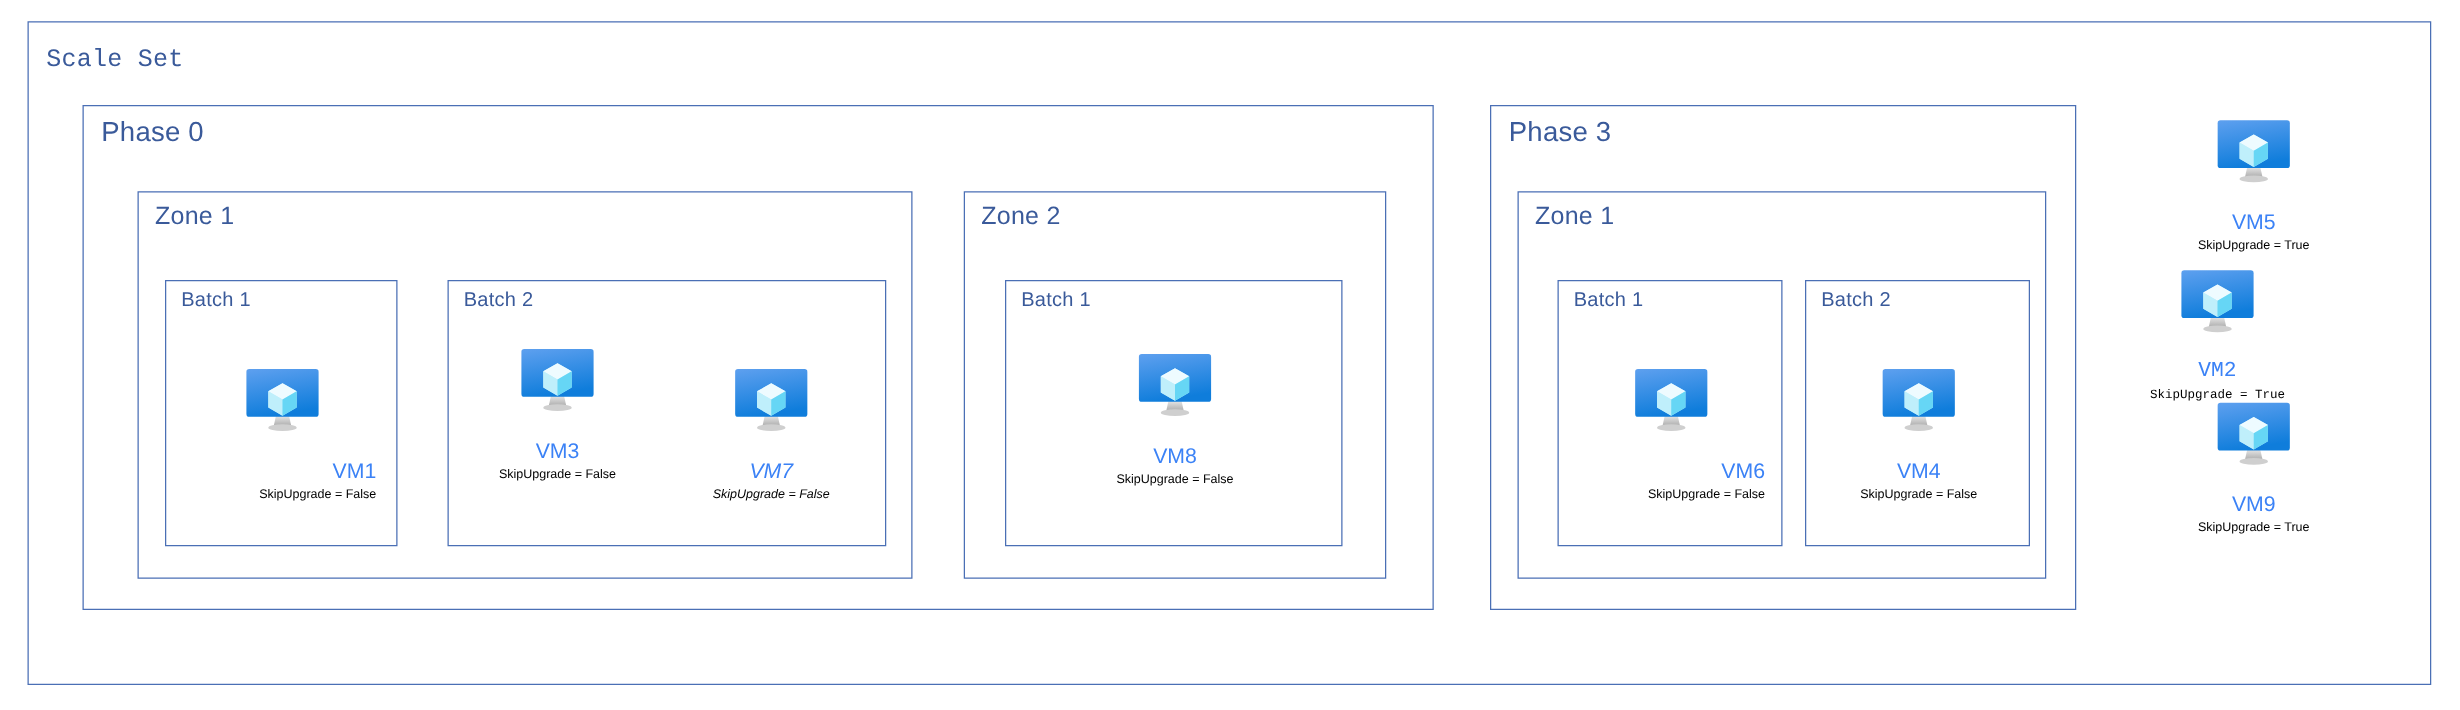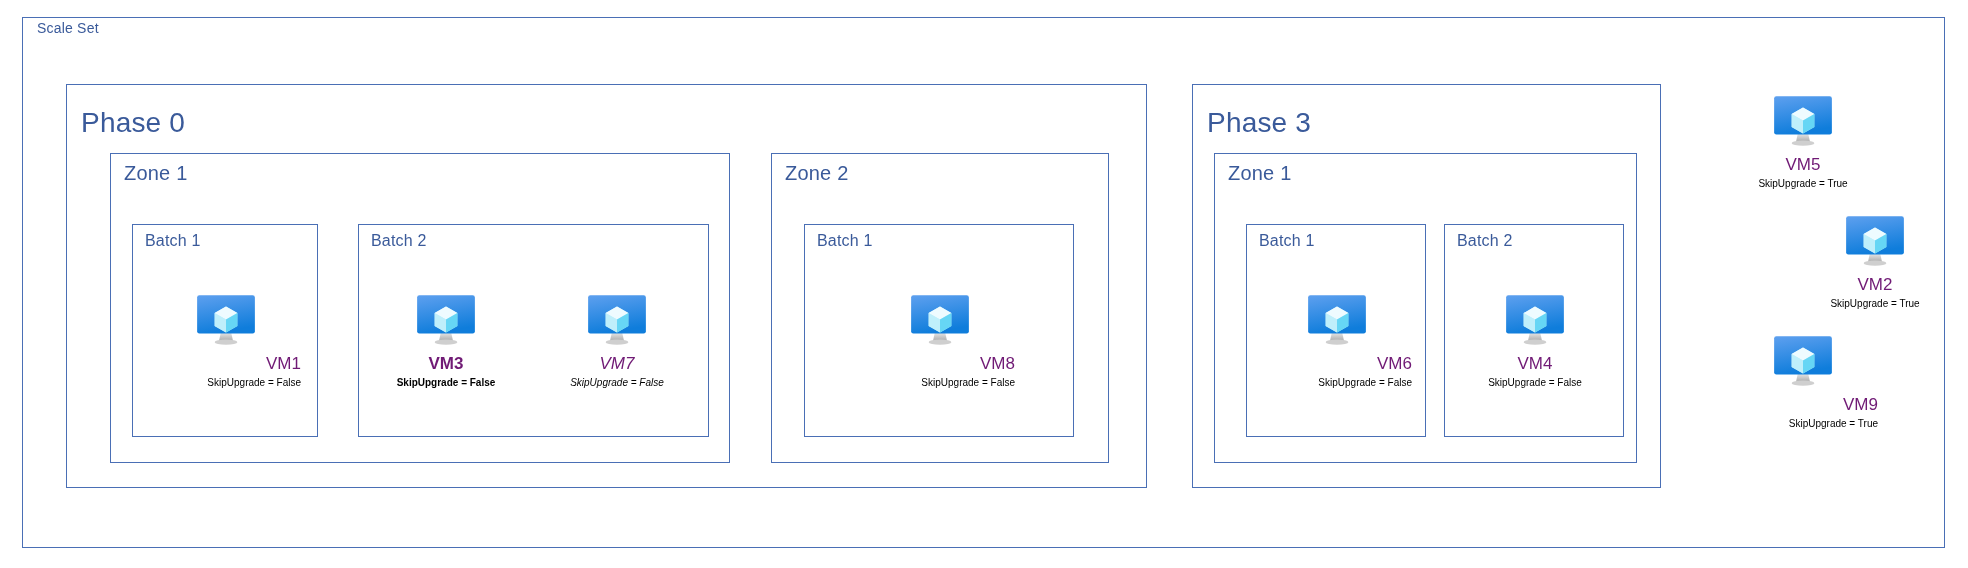--- a/index.html
+++ b/index.html
@@ -24,41 +24,41 @@
   }
   .box-title {
     position: absolute;
     color: #3a5a9a;
     font-weight: 400;
     white-space: nowrap;
     letter-spacing: 0.2px;
   }
 
   
-  .t-root   { font-size: 14px; left: 14px;  top: 2px;  }
-  .t-phase  { font-size: 28px; left: 14px;  top: 22px; text-align: center;  }
+  .t-root   { font-size: 20px; left: 14px;  top: 19px; font-family: Liberation Mono, monospace;  }
+  .t-phase  { font-size: 22px; left: 14px;  top: 8px; text-align: center;  }
   .t-zone   { font-size: 20px; left: 13px;  top: 8px;  }
   .t-batch  { font-size: 16px; left: 12px;  top: 7px;  }
 
   
   .vm {
     position: absolute;
     width: 150px;
     text-align: center;
   }
   .vm-icon {
     width: 66px;
     height: 66px;
     margin: 0 auto;
     display: block;
   }
   .vm-name {
     font-size: 17px;
-    color: #701a75;
-    margin-top: 1px;
+    color: #3b82f6;
+    margin-top: 14px;
     line-height: 20px;
     white-space: nowrap;
   }
   .vm-prop {
     font-size: 10px;
     color: #000000;
     line-height: 18px;
     white-space: nowrap;
   }
 </style>
@@ -105,21 +105,21 @@
         <path d="M32 31.6v12.6l11-6.3V25.3z" fill="#66d6f5"></path>
       </g>
     </svg>
     <div class="vm-name">VM1</div>
     <div class="vm-prop">SkipUpgrade = False</div>
   </div>
 </div>
 
 <div class="box" style="left:358px; top:224px; width:351px; height:213px;">
   <div class="box-title t-batch">Batch 2</div>
-  <div class="vm" style="left:12px; top:62px;font-weight:bold;">
+  <div class="vm" style="left:12px; top:46px;">
     <svg class="vm-icon" viewBox="0 0 64 64">
       <path d="M27 44h10l2 9H25z" fill="url(#g1b)"></path>
       <ellipse cx="32" cy="53.5" rx="11" ry="2.6" fill="#cfcfcf"></ellipse>
       <rect x="4" y="8" width="56" height="37" rx="2.2" fill="url(#g1a)"></rect>
       <path d="M32 19l11 6.3v12.6L32 44.2 21 37.9V25.3z" fill="url(#g1c)"></path>
       <path d="M32 19l11 6.3L32 31.6 21 25.3z" fill="#eefbff"></path>
       <path d="M32 31.6v12.6L21 37.9V25.3z" fill="#bfeffb"></path>
       <path d="M32 31.6v12.6l11-6.3V25.3z" fill="#66d6f5"></path>
     </svg>
     <div class="vm-name">VM3</div>
@@ -139,21 +139,21 @@
     <div class="vm-prop">SkipUpgrade = False</div>
   </div>
 </div>
 
 <div class="box" style="left:771px; top:153px; width:338px; height:310px;">
   <div class="box-title t-zone">Zone 2</div>
 </div>
 
 <div class="box" style="left:804px; top:224px; width:270px; height:213px;">
   <div class="box-title t-batch">Batch 1</div>
-  <div class="vm" style="left:60px; top:62px;text-align:right;">
+  <div class="vm" style="left:60px; top:50px;">
     <svg class="vm-icon" viewBox="0 0 64 64">
       <path d="M27 44h10l2 9H25z" fill="url(#g1b)"></path>
       <ellipse cx="32" cy="53.5" rx="11" ry="2.6" fill="#cfcfcf"></ellipse>
       <rect x="4" y="8" width="56" height="37" rx="2.2" fill="url(#g1a)"></rect>
       <path d="M32 19l11 6.3v12.6L32 44.2 21 37.9V25.3z" fill="url(#g1c)"></path>
       <path d="M32 19l11 6.3L32 31.6 21 25.3z" fill="#eefbff"></path>
       <path d="M32 31.6v12.6L21 37.9V25.3z" fill="#bfeffb"></path>
       <path d="M32 31.6v12.6l11-6.3V25.3z" fill="#66d6f5"></path>
     </svg>
     <div class="vm-name">VM8</div>
@@ -210,35 +210,35 @@
     <rect x="4" y="8" width="56" height="37" rx="2.2" fill="url(#g1a)"></rect>
     <path d="M32 19l11 6.3v12.6L32 44.2 21 37.9V25.3z" fill="url(#g1c)"></path>
     <path d="M32 19l11 6.3L32 31.6 21 25.3z" fill="#eefbff"></path>
     <path d="M32 31.6v12.6L21 37.9V25.3z" fill="#bfeffb"></path>
     <path d="M32 31.6v12.6l11-6.3V25.3z" fill="#66d6f5"></path>
   </svg>
   <div class="vm-name">VM5</div>
   <div class="vm-prop">SkipUpgrade = True</div>
 </div>
 
-<div class="vm" style="left:1800px; top:208px;">
+<div class="vm" style="left:1699px; top:208px;font-family:Liberation Mono, monospace;">
   <svg class="vm-icon" viewBox="0 0 64 64">
     <path d="M27 44h10l2 9H25z" fill="url(#g1b)"></path>
     <ellipse cx="32" cy="53.5" rx="11" ry="2.6" fill="#cfcfcf"></ellipse>
     <rect x="4" y="8" width="56" height="37" rx="2.2" fill="url(#g1a)"></rect>
     <path d="M32 19l11 6.3v12.6L32 44.2 21 37.9V25.3z" fill="url(#g1c)"></path>
     <path d="M32 19l11 6.3L32 31.6 21 25.3z" fill="#eefbff"></path>
     <path d="M32 31.6v12.6L21 37.9V25.3z" fill="#bfeffb"></path>
     <path d="M32 31.6v12.6l11-6.3V25.3z" fill="#66d6f5"></path>
   </svg>
   <div class="vm-name">VM2</div>
   <div class="vm-prop">SkipUpgrade = True</div>
 </div>
 
-<div class="vm" style="left:1728px; top:328px;text-align:right;">
+<div class="vm" style="left:1728px; top:314px;">
   <svg class="vm-icon" viewBox="0 0 64 64">
     <path d="M27 44h10l2 9H25z" fill="url(#g1b)"></path>
     <ellipse cx="32" cy="53.5" rx="11" ry="2.6" fill="#cfcfcf"></ellipse>
     <rect x="4" y="8" width="56" height="37" rx="2.2" fill="url(#g1a)"></rect>
     <path d="M32 19l11 6.3v12.6L32 44.2 21 37.9V25.3z" fill="url(#g1c)"></path>
     <path d="M32 19l11 6.3L32 31.6 21 25.3z" fill="#eefbff"></path>
     <path d="M32 31.6v12.6L21 37.9V25.3z" fill="#bfeffb"></path>
     <path d="M32 31.6v12.6l11-6.3V25.3z" fill="#66d6f5"></path>
   </svg>
   <div class="vm-name">VM9</div>

